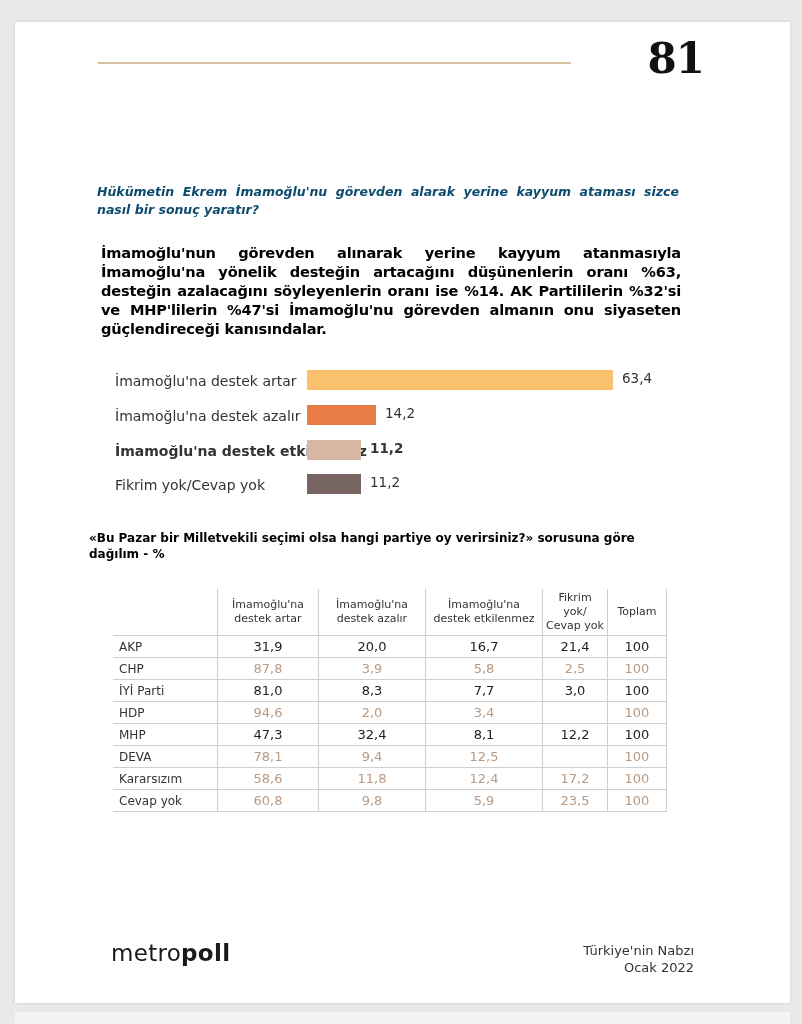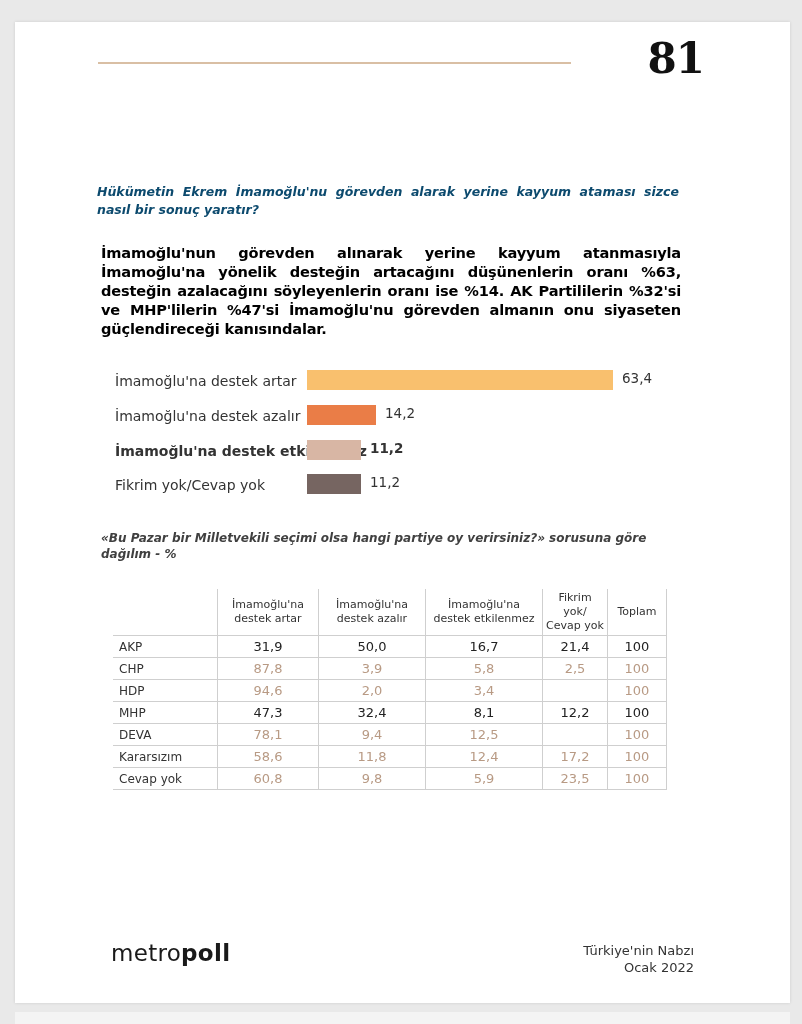--- a/index.html
+++ b/index.html
@@ -7,21 +7,21 @@
   .page { position:absolute; left:15px; top:22px; width:775px; height:981px; background:#ffffff; box-shadow:0 0 3px rgba(0,0,0,0.12); }
   .bottom-strip { position:absolute; left:15px; top:1012px; width:775px; height:12px; background:#f4f4f4; }
   .rule { position:absolute; left:98px; top:62px; width:473px; height:2px; background:#d9bfa4; }
   .page-num { position:absolute; right:98px; top:34px; font-family:"DejaVu Serif", serif; font-weight:bold; font-size:42px; letter-spacing:-1px; color:#111; }
   .question { position:absolute; left:97px; top:183px; width:582px; font-size:12.5px; font-style:italic; font-weight:bold; line-height:18px; text-align:justify; color:#0c4a6e; }
   .summary { position:absolute; left:101px; top:243px; width:580px; font-size:14.6px; line-height:19px; text-align:justify; color:#000000; letter-spacing:-0.2px;font-weight:bold; }
   .bar-row { position:absolute; left:101px; height:22px; width:600px; }
   .bar-label { position:absolute; left:14px; top:4px; font-size:14px; color:#333; white-space:nowrap; }
   .bar { position:absolute; left:206px; top:1px; height:20px; }
   .bar-value { position:absolute; top:1px; font-size:13.5px; color:#333; }
-  .table-title { position:absolute; left:101px; top:530px; width:580px; font-size:12px; font-weight:bold; line-height:16px; color:#404040;font-style:italic; }
+  .table-title { position:absolute; left:89px; top:530px; width:580px; font-size:12px; font-weight:bold; line-height:16px; color:#000000; }
   table.results { position:absolute; left:113px; top:589px; border-collapse:collapse; font-size:12px; }
   table.results th { font-weight:normal; font-size:11px; line-height:14px; color:#333; padding:2px 3px; border-left:1px solid #cfcfcf; text-align:center; vertical-align:middle; height:32px; }
   table.results th.blank { border-left:none; width:98px; }
   table.results td { height:21px; padding:0 4px; text-align:center; font-size:13px; border-top:1px solid #cfcfcf; border-left:1px solid #cfcfcf; color:#222; }
   table.results td.party { text-align:left; font-size:12px; border-left:none; color:#333; padding-left:6px; }
   table.results tr.alt td.val { color:#b89a84; }
   table.results tr.avg td.party { padding-left:12px; font-weight:normal; letter-spacing:0.5px; }
   table.results td.col1 { width:92px; }
   table.results td.col2 { width:98px; }
   table.results td.col3 { width:108px; }
@@ -78,31 +78,39 @@
       <th><span>İmamoğlu'na</span><br><span>destek azalır</span></th>
       <th><span>İmamoğlu'na</span><br><span>destek etkilenmez</span></th>
       <th><span>Fikrim yok/</span><br><span>Cevap yok</span></th>
       <th><span>Toplam</span></th>
     </tr>
   </thead>
   <tbody id="table-body">
       <tr>
         <td class="party">AKP</td>
         <td class="val col1">31,9</td>
-        <td class="val col2">50,0</td>
+        <td class="val col2">20,0</td>
         <td class="val col3">16,7</td>
         <td class="val col4">21,4</td>
         <td class="val col5">100</td>
       </tr>
       <tr class="alt">
         <td class="party">CHP</td>
         <td class="val col1">87,8</td>
         <td class="val col2">3,9</td>
         <td class="val col3">5,8</td>
         <td class="val col4">2,5</td>
+        <td class="val col5">100</td>
+      </tr>
+      <tr>
+        <td class="party">İYİ Parti</td>
+        <td class="val col1">81,0</td>
+        <td class="val col2">8,3</td>
+        <td class="val col3">7,7</td>
+        <td class="val col4">3,0</td>
         <td class="val col5">100</td>
       </tr>
       <tr class="alt">
         <td class="party">HDP</td>
         <td class="val col1">94,6</td>
         <td class="val col2">2,0</td>
         <td class="val col3">3,4</td>
         <td class="val col4"></td>
         <td class="val col5">100</td>
       </tr>

